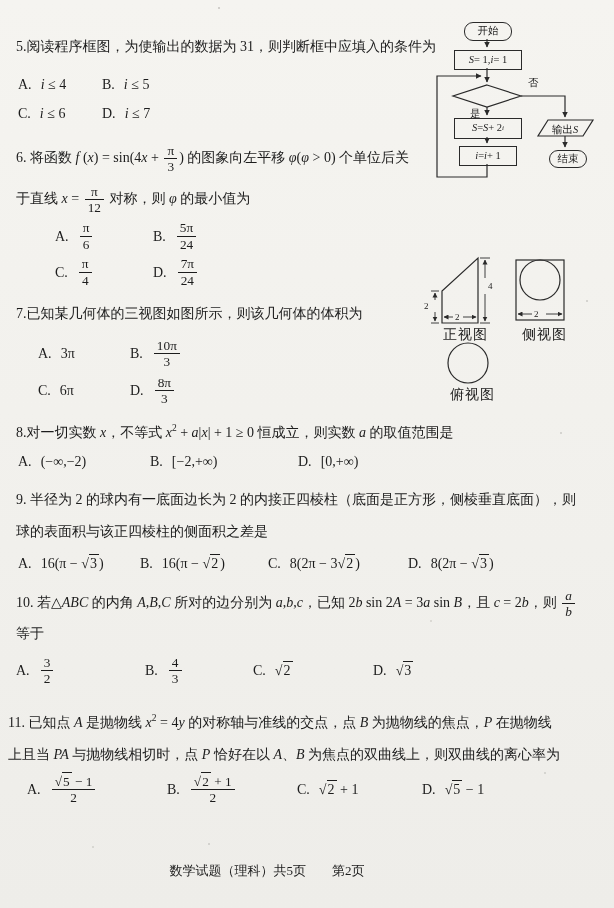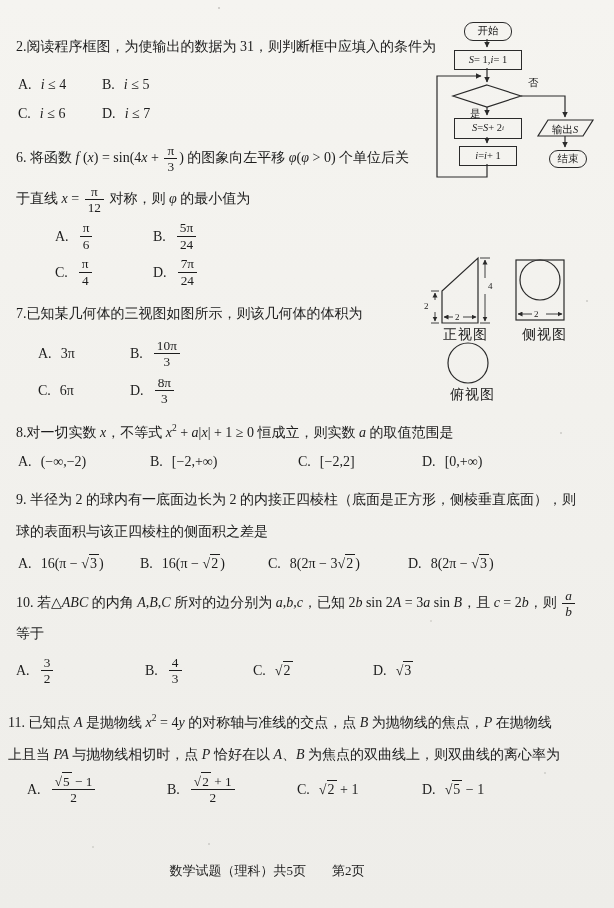--- a/index.html
+++ b/index.html
@@ -68,21 +68,21 @@
     box-shadow:218px 7px 0 #b8b7b2,560px 432px 0 #c2c1bc,92px 846px 0 #c9c8c2,544px 772px 0 #c5c4bf,
                586px 300px 0 #c2c1bc,430px 620px 0 #ccCBc5,208px 843px 0 #c2c1bc;opacity:.8;}
 </style>
 </head>
 <body>
 
 <div class="page">
   <div class="speckles"></div>
 
   <section class="q q5">
-    <p class="stem">2.阅读程序框图，为使输出的数据为 31，则判断框中应填入的条件为</p>
+    <p class="stem">5.阅读程序框图，为使输出的数据为 31，则判断框中应填入的条件为</p>
     <div class="opts">
       <span class="opt"><span class="letter">A.</span><span class="expr"><i>i</i> ≤ 4</span></span>
       <span class="opt"><span class="letter">B.</span><span class="expr"><i>i</i> ≤ 5</span></span>
       <span class="opt"><span class="letter">C.</span><span class="expr"><i>i</i> ≤ 6</span></span>
       <span class="opt"><span class="letter">D.</span><span class="expr"><i>i</i> ≤ 7</span></span>
     </div>
   </section>
 
   <div class="flowchart">
     <svg width="184" height="200" viewBox="0 0 184 200">
@@ -222,21 +222,20 @@
     <span class="tv-label" style="left:23px;top:100px;">正视图</span>
     <span class="tv-label" style="left:102px;top:100px;">侧视图</span>
     <span class="tv-label" style="left:30px;top:160px;">俯视图</span>
   </div>
 
   <section class="q q8">
     <p class="stem">8.对一切实数 <i>x</i>，不等式 <i>x</i><sup>2</sup> + <i>a</i>|<i>x</i>| + 1 ≥ 0 恒成立，则实数 <i>a</i> 的取值范围是</p>
     <div class="opts">
       <span class="opt"><span class="letter">A.</span><span class="expr">(−∞,−2)</span></span>
       <span class="opt"><span class="letter">B.</span><span class="expr">[−2,+∞)</span></span>
-      <span class="opt"><span class="letter">C.</span><span class="expr">[−2,2]</span></span>
       <span class="opt"><span class="letter">D.</span><span class="expr">[0,+∞)</span></span>
     </div>
   </section>
 
   <section class="q q9">
     <p class="stem stem1">9. 半径为 2 的球内有一底面边长为 2 的内接正四棱柱（底面是正方形，侧棱垂直底面），则</p>
     <p class="stem stem2">球的表面积与该正四棱柱的侧面积之差是</p>
     <div class="opts">
       <span class="opt"><span class="letter">A.</span><span class="expr">16(π − <span class="sqrt">√<span class="ol">3</span></span>)</span></span>
       <span class="opt"><span class="letter">B.</span><span class="expr">16(π − <span class="sqrt">√<span class="ol">2</span></span>)</span></span>

